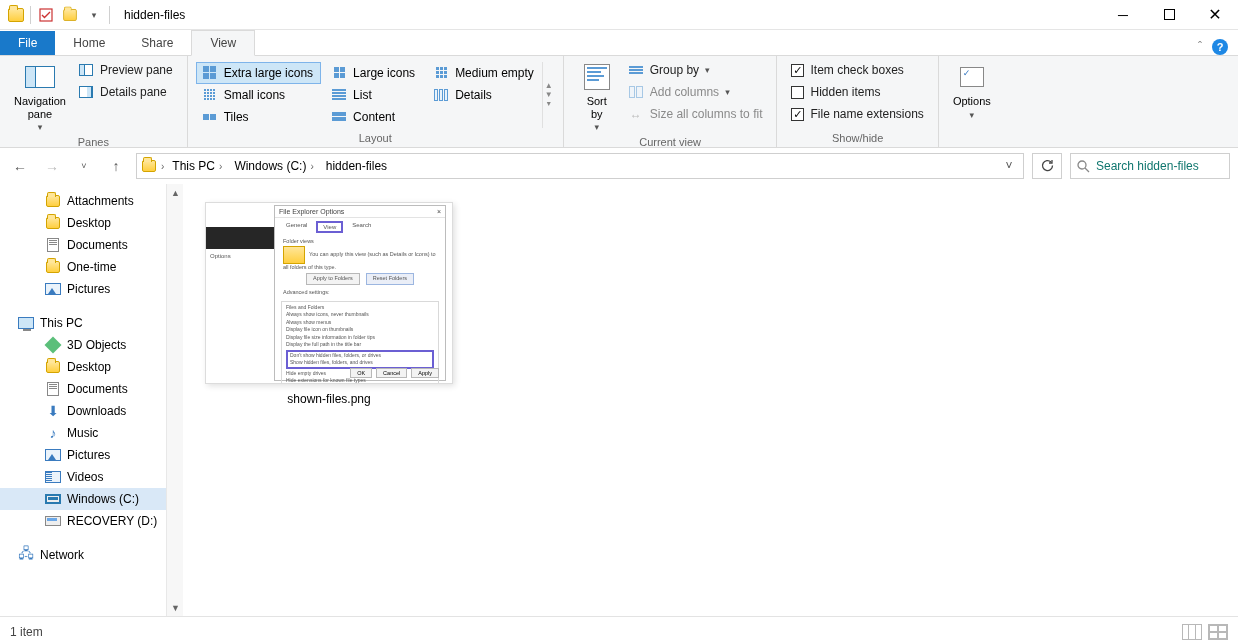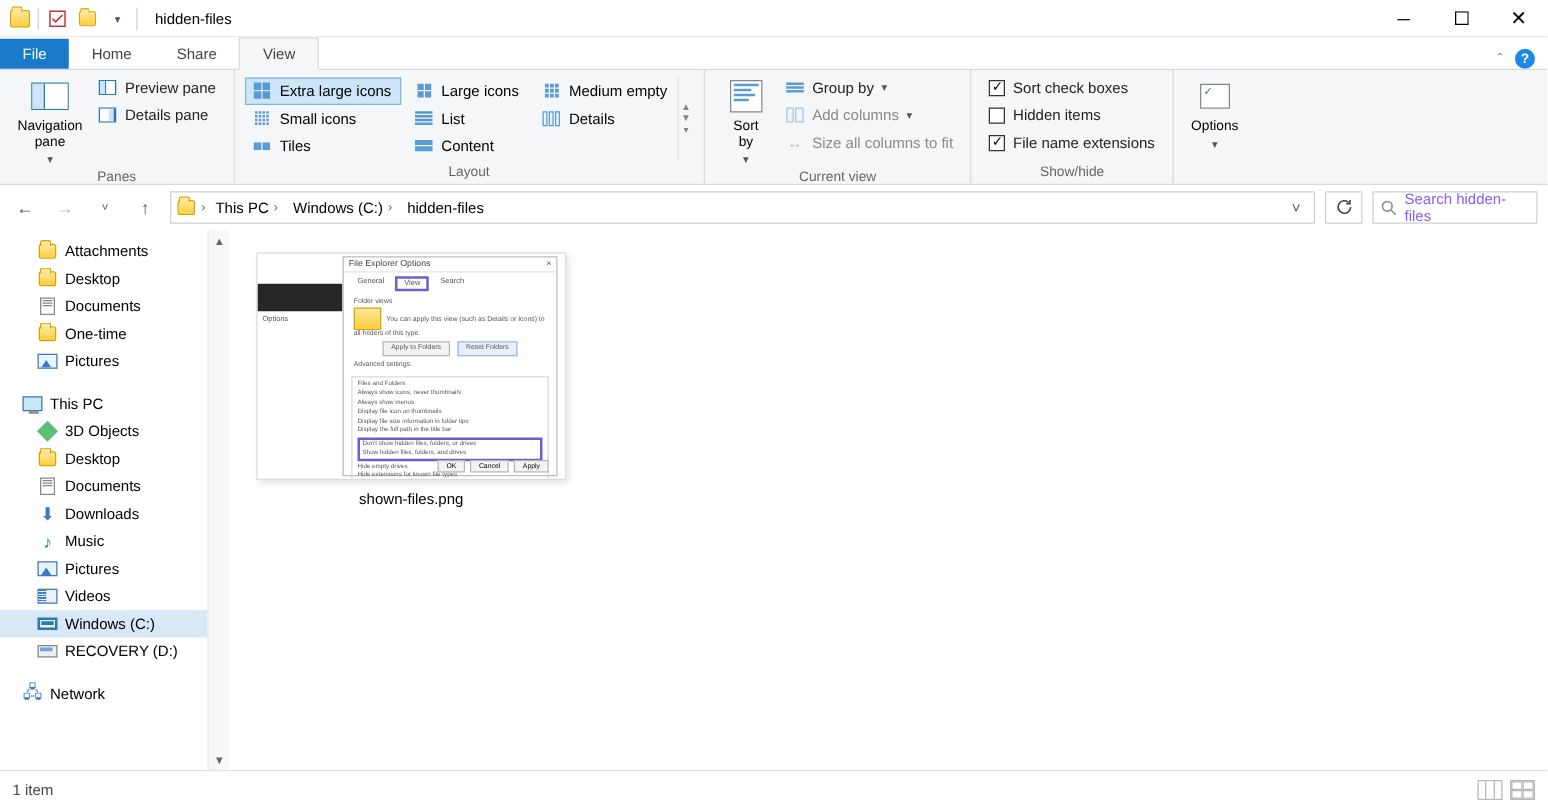--- a/index.html
+++ b/index.html
@@ -42,28 +42,28 @@
   .vcol{display:flex;flex-direction:column;}
   
   .addrrow { height:36px; display:flex; align-items:center; padding:4px 8px; gap:8px;}
   .navbtn { width:24px; height:24px; display:flex; align-items:center; justify-content:center; color:#555; font-size:14px;}
   .navbtn.disabled{color:#bbb;}
   .addrbar { flex:1; height:26px; border:1px solid #cfcfcf; display:flex; align-items:center; padding:0 4px; gap:4px;}
   .crumb { display:flex; align-items:center; gap:4px; padding:0 4px; font-size:12px;}
   .crumb .chev{color:#666;font-size:10px;}
   .dropdownv{margin-left:auto;width:20px;text-align:center;color:#555;}
   .refresh { width:30px; height:26px; border:1px solid #cfcfcf; display:flex; align-items:center; justify-content:center;}
-  .searchbox { width:132px; height:26px; border:1px solid #cfcfcf; display:flex; align-items:center; padding:0 6px; color:#8b5cf6; gap:6px;}
+  .searchbox { width:160px; height:26px; border:1px solid #cfcfcf; display:flex; align-items:center; padding:0 6px; color:#0f766e; gap:6px;}
   
   .mainarea { display:flex; height:calc(640px - 30px - 26px - 92px - 36px - 24px);}
   .navpane { width:166px; border-right:none; overflow:hidden; padding-top:6px; position:relative;}
   .scrollgutter{width:17px;border-left:1px solid #e8e8e8;background:#f7f7f7;position:relative;}
   .scroll-arrow{position:absolute;left:0;width:17px;height:17px;display:flex;align-items:center;justify-content:center;color:#666;font-size:9px;}
   .tree-item{display:flex;align-items:center;gap:6px;padding:3px 6px 3px 18px;font-size:12px;}
-  .tree-item.l2{padding-left:30px;}
+  .tree-item.l2{padding-left:45px;}
   .tree-item.sel{background:#d9e8f7;}
   .tico{width:16px;height:16px;display:flex;align-items:center;justify-content:center;}
   .tree-gap{height:12px;}
   .content { flex:1; padding:18px 22px; position:relative;}
   .file-tile{width:248px;display:flex;flex-direction:column;align-items:center;}
   .thumb{width:248px;height:182px;border:1px solid #dcdcdc;box-shadow:2px 2px 6px rgba(0,0,0,.12);background:#fff;position:relative;overflow:hidden;}
   .thumb .bgstripe{position:absolute;top:24px;left:0;width:68px;height:22px;background:#262626;}
   .thumb .dlg{position:absolute;top:2px;left:68px;right:6px;bottom:2px;border:1px solid #bcbcbc;background:#fff;}
   .dlg .dlgtitle{font-size:7px;color:#444;padding:2px 4px;border-bottom:1px solid #e3e3e3;display:flex;justify-content:space-between;}
   .dlg .tabs{display:flex;gap:4px;padding:3px 6px;font-size:6px;}
@@ -366,21 +366,21 @@
       </div>
     </div>
     <div class="glabel">Current view</div>
   </div>
 
   <div class="rgroup" style="flex:0 0 auto">
     <div class="body">
       <div class="vcol">
         <div class="smallrow">
             <span class="cb checked"></span>
-            <span>Sort check boxes</span>
+            <span>Item check boxes</span>
           </div>
         <div class="smallrow">
             <span class="cb"></span>
             <span>Hidden items</span>
           </div>
         <div class="smallrow">
             <span class="cb checked"></span>
             <span>File name extensions</span>
           </div>
       </div>

